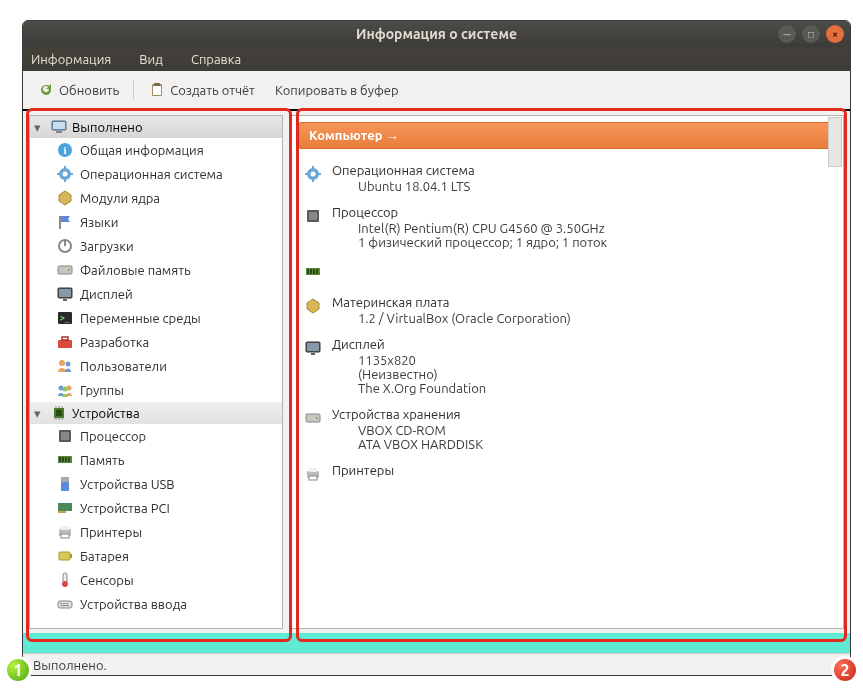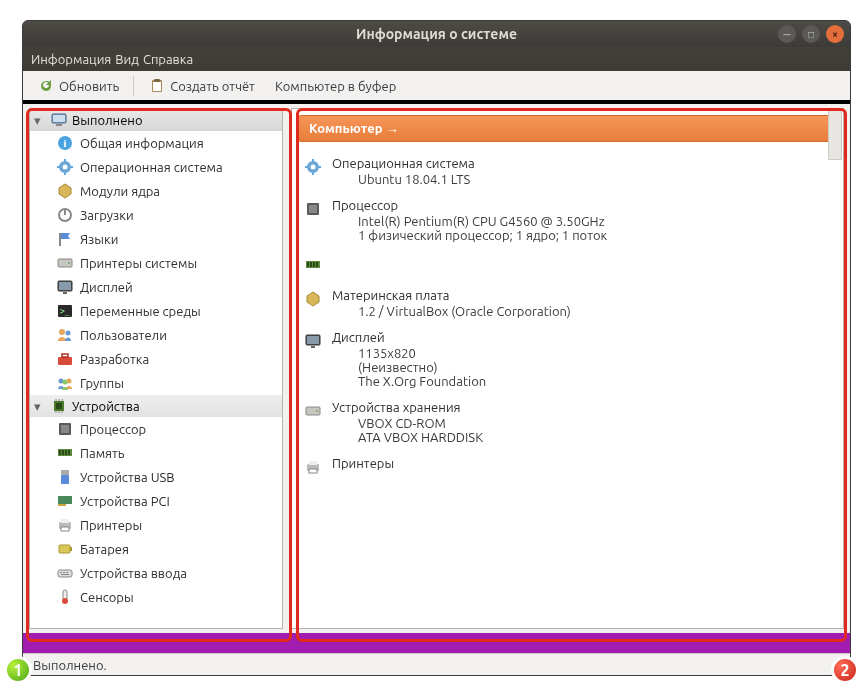--- a/index.html
+++ b/index.html
@@ -1,27 +1,27 @@
 <!DOCTYPE html>
 <html><head>
 <meta charset="utf-8">
 <style>
 * { box-sizing: border-box; margin: 0; padding: 0; }
 body { font-family: "Ubuntu", "Liberation Sans", sans-serif; font-size: 13px; background: #fff; width: 863px; height: 688px; overflow: hidden; position: relative; }
-.window { width: 829px; height: 656px; margin: 20px 12px 0 22px; background: #a21caf; border: 1px solid #3a3a3a; border-radius: 6px 6px 0 0; overflow: hidden; display: flex; flex-direction: column; }
+.window { width: 829px; height: 656px; margin: 20px 12px 0 22px; background: #5eead4; border: 1px solid #3a3a3a; border-radius: 6px 6px 0 0; overflow: hidden; display: flex; flex-direction: column; }
 .titlebar { background: linear-gradient(#4c4b46, #3c3b37); height: 26px; display: flex; align-items: center; padding: 0 6px; color: #fff; position: relative; }
 .titlebar-title { flex: 1; text-align: center; font-weight: bold; font-size: 14px; color: #dfdbd2; }
 .win-btns { display: flex; gap: 6px; position: absolute; right: 6px; }
 .win-btn { width: 18px; height: 18px; border-radius: 9px; display: flex; align-items: center; justify-content: center; font-size: 10px; }
 .win-min { background: #5a5955; color: #ccc; }
 .win-max { background: #5a5955; color: #ccc; }
 .win-close { background: #e46e3c; color: #4a2310; font-weight: bold; }
-.menubar { background: linear-gradient(#424039, #3e3c36); height: 24px; display: flex; align-items: center; padding: 0 8px; gap: 4px; color: #e4e0d6; font-size: 13px; }
+.menubar { background: linear-gradient(#424039, #3e3c36); height: 24px; display: flex; align-items: center; padding: 0 8px; gap: 28px; color: #e4e0d6; font-size: 13px; }
 .menubar span { cursor: pointer; }
-.toolbar { background: #f2f1f0; height: 33px; display: flex; align-items: center; padding: 0 8px; gap: 8px; border-bottom: 4px solid #000000; }
+.toolbar { background: #f2f1f0; height: 40px; display: flex; align-items: center; padding: 0 8px; gap: 8px; border-bottom: 2px solid #000000; }
 .tool-btn { padding: 3px 6px; border-radius: 3px; display: flex; align-items: center; gap: 4px; cursor: pointer; color: #3c3c3c; }
 .tool-sep { width: 1px; height: 20px; background: #cfcac3; }
 .content { flex: 1; display: flex; background: #f2f1f0; overflow: hidden; position: relative; }
 .sidebar { width: 254px; background: #fff; border: 1px solid #b6b3ac; margin: 4px 0 4px 6px; overflow-y: auto; }
 .tree-cat { display: flex; align-items: center; gap: 4px; padding: 2px 4px; background: linear-gradient(#efefef, #e2e2e2); font-weight: normal; cursor: pointer; }
 .tree-cat.selected { background: linear-gradient(#e8e8e8, #d6d6d6); }
 .tree-item { display: flex; align-items: center; gap: 6px; padding: 3px 4px 3px 26px; cursor: pointer; color: #2e2e2e; }
 .ico { width: 18px; height: 18px; display: inline-flex; align-items: center; justify-content: center; flex-shrink: 0; }
 .main { flex: 1; margin: 4px 6px 4px 8px; background: #fff; border: 1px solid #b6b3ac; overflow-y: auto; padding: 6px; position: relative; }
 .main-header { background: linear-gradient(#f79658, #e77d3b); color: #fff; font-weight: bold; padding: 5px 10px; border-radius: 3px; border: 1px solid #d66c2c; margin-bottom: 8px; }
@@ -73,21 +73,21 @@
       <span class="ico">
           <svg width="16" height="16" viewBox="0 0 16 16">
             <rect x="3" y="2" width="10" height="12" rx="1" fill="#a68a5b"></rect>
             <rect x="4" y="4" width="8" height="9" fill="#fff"></rect>
             <rect x="5" y="1" width="6" height="3" rx="1" fill="#7a6840"></rect>
           </svg>
         </span>
       <span>Создать отчёт</span>
     </div>
     <div class="tool-btn">
-      <span>Компьютер в буфер</span>
+      <span>Копировать в буфер</span>
     </div>
   </div>
 
   <div class="content">
     <div class="sidebar" id="sidebar">
         <div class="tree-cat selected">
           <span style="width:12px;color:#666">▾</span>
           <span class="ico">
             <svg width="18" height="18" viewBox="0 0 18 18">
               <rect x="2" y="3" width="14" height="9" rx="1" fill="#7a97b8" stroke="#4a6a8a"></rect>
@@ -125,82 +125,82 @@
           <span class="ico">
             <svg width="18" height="18" viewBox="0 0 18 18">
               <polygon points="9,2 15,6 15,12 9,16 3,12 3,6" fill="#d8b65a" stroke="#a88830"></polygon>
             </svg>
           </span>
           <span>Модули ядра</span>
         </div>
         <div class="tree-item">
           <span class="ico">
             <svg width="18" height="18" viewBox="0 0 18 18">
+              <rect x="3" y="3" width="2" height="13" fill="#888"></rect>
+              <path d="M5 3h9l-2 3 2 3H5z" fill="#5a8ad8"></path>
+            </svg>
+          </span>
+          <span>Языки</span>
+        </div>
+        <div class="tree-item">
+          <span class="ico">
+            <svg width="18" height="18" viewBox="0 0 18 18">
               <circle cx="9" cy="9" r="6" fill="none" stroke="#888" stroke-width="2"></circle>
               <line x1="9" y1="3" x2="9" y2="9" stroke="#888" stroke-width="2"></line>
             </svg>
           </span>
           <span>Загрузки</span>
         </div>
         <div class="tree-item">
           <span class="ico">
             <svg width="18" height="18" viewBox="0 0 18 18">
-              <rect x="3" y="3" width="2" height="13" fill="#888"></rect>
-              <path d="M5 3h9l-2 3 2 3H5z" fill="#5a8ad8"></path>
-            </svg>
-          </span>
-          <span>Языки</span>
-        </div>
-        <div class="tree-item">
-          <span class="ico">
-            <svg width="18" height="18" viewBox="0 0 18 18">
               <rect x="2" y="5" width="14" height="8" rx="1" fill="#c8c6c0" stroke="#888"></rect>
               <circle cx="13" cy="9" r="1" fill="#6a6"></circle>
             </svg>
           </span>
-          <span>Принтеры системы</span>
+          <span>Файловые память</span>
         </div>
         <div class="tree-item">
           <span class="ico">
             <svg width="18" height="18" viewBox="0 0 18 18">
               <rect x="2" y="3" width="14" height="10" rx="1" fill="#555" stroke="#333"></rect>
               <rect x="3" y="4" width="12" height="8" fill="#89a"></rect>
               <rect x="7" y="14" width="4" height="2" fill="#666"></rect>
             </svg>
           </span>
           <span>Дисплей</span>
         </div>
         <div class="tree-item">
           <span class="ico">
             <svg width="18" height="18" viewBox="0 0 18 18">
               <rect x="2" y="3" width="14" height="12" rx="1" fill="#2a2a2a"></rect>
               <text x="4" y="12" fill="#9f9" font-size="8" font-family="monospace">&gt;_</text>
             </svg>
           </span>
           <span>Переменные среды</span>
+        </div>
+        <div class="tree-item">
+          <span class="ico">
+            <svg width="18" height="18" viewBox="0 0 18 18">
+              <rect x="2" y="7" width="14" height="8" rx="1" fill="#d84a3a"></rect>
+              <rect x="6" y="4" width="6" height="3" fill="none" stroke="#a83020" stroke-width="1.5"></rect>
+            </svg>
+          </span>
+          <span>Разработка</span>
         </div>
         <div class="tree-item">
           <span class="ico">
             <svg width="18" height="18" viewBox="0 0 18 18">
               <circle cx="6" cy="6" r="3" fill="#e8a65a"></circle>
               <circle cx="12" cy="7" r="2.5" fill="#6a98d8"></circle>
               <path d="M2 15c0-3 2-4 4-4s4 1 4 4z" fill="#e8a65a"></path>
               <path d="M9 15c0-2.5 1.5-3.5 3-3.5s3 1 3 3.5z" fill="#6a98d8"></path>
             </svg>
           </span>
           <span>Пользователи</span>
-        </div>
-        <div class="tree-item">
-          <span class="ico">
-            <svg width="18" height="18" viewBox="0 0 18 18">
-              <rect x="2" y="7" width="14" height="8" rx="1" fill="#d84a3a"></rect>
-              <rect x="6" y="4" width="6" height="3" fill="none" stroke="#a83020" stroke-width="1.5"></rect>
-            </svg>
-          </span>
-          <span>Разработка</span>
         </div>
         <div class="tree-item">
           <span class="ico">
             <svg width="18" height="18" viewBox="0 0 18 18">
               <circle cx="5" cy="7" r="2.5" fill="#6a98d8"></circle>
               <circle cx="13" cy="7" r="2.5" fill="#e8a65a"></circle>
               <circle cx="9" cy="8" r="2.5" fill="#8ac86a"></circle>
               <path d="M2 15c0-2 1.5-3 3-3s3 1 3 3z" fill="#6a98d8"></path>
               <path d="M10 15c0-2 1.5-3 3-3s3 1 3 3z" fill="#e8a65a"></path>
               <path d="M6 16c0-2 1.5-3 3-3s3 1 3 3z" fill="#8ac86a"></path>
@@ -282,39 +282,39 @@
             <svg width="18" height="18" viewBox="0 0 18 18">
               <rect x="3" y="5" width="11" height="8" rx="1" fill="#d8c85a" stroke="#a89830"></rect>
               <rect x="14" y="7" width="2" height="4" fill="#a89830"></rect>
             </svg>
           </span>
           <span>Батарея</span>
         </div>
         <div class="tree-item">
           <span class="ico">
             <svg width="18" height="18" viewBox="0 0 18 18">
+              <rect x="7" y="2" width="4" height="10" rx="2" fill="#eee" stroke="#888"></rect>
+              <circle cx="9" cy="13" r="3" fill="#d84a3a"></circle>
+            </svg>
+          </span>
+          <span>Сенсоры</span>
+        </div>
+        <div class="tree-item">
+          <span class="ico">
+            <svg width="18" height="18" viewBox="0 0 18 18">
               <rect x="2" y="6" width="14" height="7" rx="2" fill="#ddd" stroke="#888"></rect>
               <g fill="#888">
                 <rect x="4" y="8" width="2" height="1"></rect>
                 <rect x="7" y="8" width="2" height="1"></rect>
                 <rect x="10" y="8" width="2" height="1"></rect>
                 <rect x="5" y="10" width="8" height="1"></rect>
               </g>
             </svg>
           </span>
           <span>Устройства ввода</span>
-        </div>
-        <div class="tree-item">
-          <span class="ico">
-            <svg width="18" height="18" viewBox="0 0 18 18">
-              <rect x="7" y="2" width="4" height="10" rx="2" fill="#eee" stroke="#888"></rect>
-              <circle cx="9" cy="13" r="3" fill="#d84a3a"></circle>
-            </svg>
-          </span>
-          <span>Сенсоры</span>
         </div>
       </div>
     <div class="main">
       <div class="main-header">Компьютер →</div>
       <div id="sections">
           <div class="section">
             <span class="ico">
               <svg width="18" height="18" viewBox="0 0 18 18">
                 <circle cx="9" cy="9" r="6" fill="#6aa6d8"></circle>
                 <circle cx="9" cy="9" r="2.5" fill="#fff"></circle>

